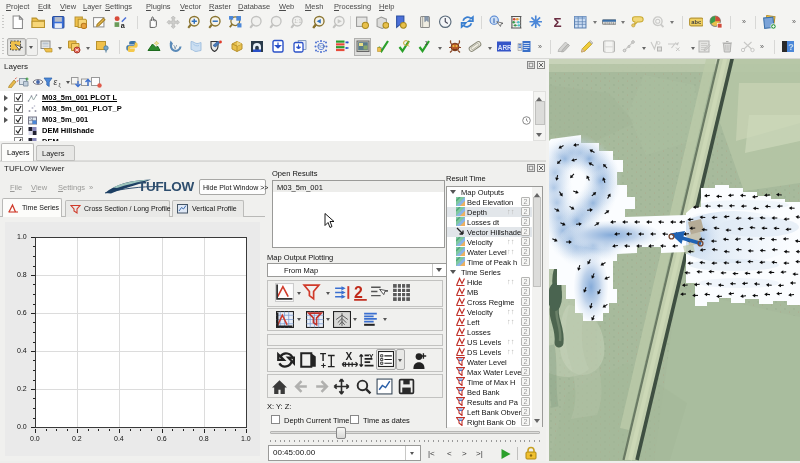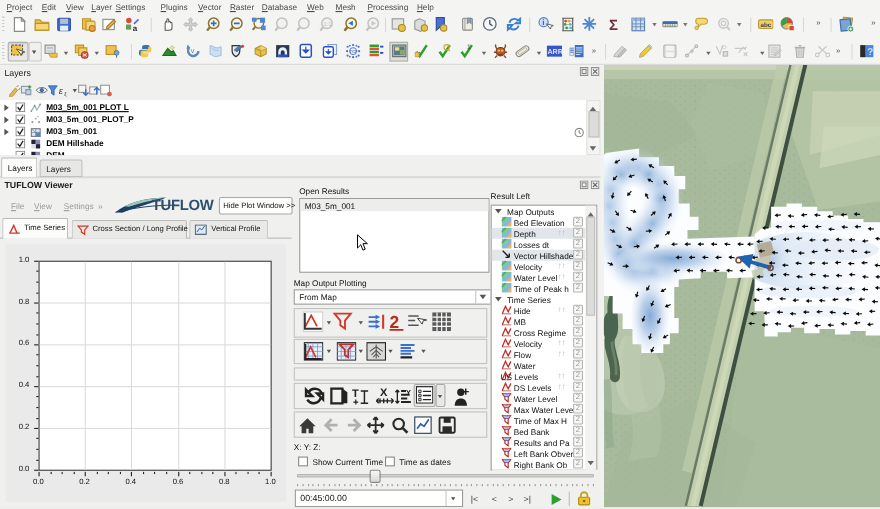--- a/index.html
+++ b/index.html
@@ -499,21 +499,21 @@
 <div class="abs" style="left:536px;top:94px;width:0;height:0;border:3px solid transparent;border-bottom:4px solid #666;"></div>
 <div class="abs" style="left:536px;top:133px;width:0;height:0;border:3px solid transparent;border-top:4px solid #666;"></div>
 <div class="abs" style="left:534.5px;top:101px;width:10px;height:24px;background:#dcdcda;border:1px solid #c0c0be;"></div>
 <div class="abs" style="left:0;top:141px;width:549px;height:20px;background:#f0f0ee;"></div>
 <div class="abs" style="left:0;top:160px;width:549px;height:1px;background:#dcdcda;"></div>
 <div class="abs" style="left:1px;top:143px;width:33px;height:18px;background:#fcfcfa;border:1px solid #b9b9b7;border-bottom:none;border-radius:2px 2px 0 0;"></div>
 <span class="abs" style="left:7px;top:148px;font-size:7.5px;color:#111;">Layers</span>
 <div class="abs" style="left:36px;top:145px;width:39px;height:16px;background:#e7e7e5;border:1px solid #c0c0be;border-radius:2px 2px 0 0;"></div>
 <span class="abs" style="left:42px;top:149px;font-size:7.5px;color:#222;">Layers</span>
 <div class="abs" style="left:0;top:161px;width:549px;height:1px;background:#d8d8d6;"></div>
-<span class="abs" style="left:4px;top:164px;font-size:8px;color:#1a1a1a;font-weight:bold;">TUFLOW Viewer</span>
+<span class="abs" style="left:4px;top:164px;font-size:8px;color:#1a1a1a;">TUFLOW Viewer</span>
 <svg class="abs" style="left:527px;top:164px" width="8" height="8" viewBox="0 0 8 8">
     <rect x="0.5" y="0.5" width="7" height="7" fill="none" stroke="#888"></rect>
     <rect x="2.2" y="2.2" width="3.6" height="3.6" fill="none" stroke="#888"></rect>
   </svg>
 <svg class="abs" style="left:537px;top:164px" width="8" height="8" viewBox="0 0 8 8">
     <rect x="0.5" y="0.5" width="7" height="7" fill="none" stroke="#888"></rect>
     <path d="M2 2l4 4M6 2l-4 4" stroke="#666"></path>
   </svg>
 <span class="abs" style="left:10px;top:183px;font-size:7.5px;color:#9a9a98;"><u>F</u>ile</span>
 <span class="abs" style="left:31px;top:183px;font-size:7.5px;color:#9a9a98;"><u>V</u>iew</span>
@@ -611,21 +611,21 @@
 <span class="abs" style="left:241px;top:435px;font-size:7px;color:#111;">1.0</span>
 <span class="abs" style="left:272px;top:169px;font-size:7.5px;color:#111;">Open Results</span>
 <div class="abs" style="left:272px;top:180px;width:173px;height:68px;background:#fff;border:1px solid #9a9a98;"></div>
 <div class="abs" style="left:273px;top:181px;width:171px;height:11px;background:#ededeb;"></div>
 <span class="abs" style="left:277px;top:183px;font-size:7.5px;color:#111;">M03_5m_001</span>
 <svg class="abs" style="left:324px;top:212px;" width="11" height="16" viewBox="0 0 11 15">
     <path d="M1 1v12l3-3 2 5 2-1-2-5h4z" fill="#fff" stroke="#000" stroke-width="0.9"></path>
   </svg>
 <span class="abs" style="left:267px;top:253px;font-size:7.5px;color:#111;">Map Output Plotting</span>
 <div class="abs" style="left:267px;top:263px;width:180px;height:14px;background:#fff;border:1px solid #9a9a98;"></div>
-<span class="abs" style="left:272px;top:266px;font-size:7.5px;color:#111;">From Map</span>
+<span class="abs" style="left:284px;top:266px;font-size:7.5px;color:#111;">From Map</span>
 <div class="abs" style="left:432px;top:264px;width:1px;height:12px;background:#c8c8c6;"></div>
 <div class="abs" style="left:436px;top:268px;width:0;height:0;border:3.5px solid transparent;border-top:4.5px solid #555;"></div>
 <div class="abs" style="left:267px;top:280px;width:176px;height:27px;border:1px solid #c2c2c0;background:#f0f0ee;"></div>
 <svg class="abs" style="left:275px;top:283px;" width="19" height="19" viewBox="0 0 18 18">
     <rect x="0.5" y="0.5" width="17" height="17" fill="#fdfdfd" stroke="#ccc"></rect>
     <path d="M2.5 13L7.5 3.5 12.5 13" fill="none" stroke="#d03a2a" stroke-width="1.5"></path>
     <path d="M2 1.5v13.5h14.5" fill="none" stroke="#333" stroke-width="1.7"></path>
   </svg>
 <svg class="abs" style="left:302px;top:283px;" width="19" height="19" viewBox="0 0 18 18">
     <path d="M2 2h14L11 8v7l-4-3V8z" fill="none" stroke="#d03a2a" stroke-width="1.6"></path>
@@ -731,21 +731,21 @@
     <rect x="1" y="1" width="14" height="14" fill="#fff" stroke="#345"></rect>
     <path d="M3 11l3-4 3 2 4-6" fill="none" stroke="#2a5fa8" stroke-width="1.4"></path>
   </svg>
 <svg class="abs" style="left:398px;top:378px;" width="17" height="17" viewBox="0 0 16 16">
     <rect x="1.5" y="1.5" width="13" height="13" rx="1" fill="none" stroke="#2a2a2a" stroke-width="1.6"></rect>
     <rect x="5" y="1.5" width="6" height="4.5" fill="#2a2a2a"></rect>
     <rect x="4" y="9" width="8" height="5.5" fill="#2a2a2a"></rect>
   </svg>
 <span class="abs" style="left:267px;top:402px;font-size:7.5px;color:#111;">X: Y: Z:</span>
 <div class="abs" style="left:271px;top:415px;width:9px;height:9px;background:#fff;border:1px solid #888;"></div>
-<span class="abs" style="left:284px;top:416px;font-size:7.5px;color:#111;">Show Current Time</span>
+<span class="abs" style="left:284px;top:416px;font-size:7.5px;color:#111;">Depth Current Time</span>
 <div class="abs" style="left:350px;top:415px;width:9px;height:9px;background:#fff;border:1px solid #888;"></div>
 <span class="abs" style="left:363px;top:416px;font-size:7.5px;color:#111;">Time as dates</span>
 <div class="abs" style="left:270px;top:431px;width:270px;height:3px;background:#dcdcda;border:1px solid #b5b5b3;border-radius:1px;"></div>
 <div class="abs" style="left:336px;top:427px;width:10px;height:12px;background:linear-gradient(#f8f8f6,#d8d8d6);border:1px solid #888;border-radius:2px;"></div>
 <div class="abs" style="left:270.0px;top:440px;width:1px;height:2px;background:#999;"></div>
 <div class="abs" style="left:274.8px;top:440px;width:1px;height:2px;background:#999;"></div>
 <div class="abs" style="left:279.6px;top:440px;width:1px;height:2px;background:#999;"></div>
 <div class="abs" style="left:284.4px;top:440px;width:1px;height:2px;background:#999;"></div>
 <div class="abs" style="left:289.2px;top:440px;width:1px;height:2px;background:#999;"></div>
 <div class="abs" style="left:294.0px;top:440px;width:1px;height:2px;background:#999;"></div>
@@ -810,21 +810,21 @@
 <span class="abs" style="left:476px;top:449px;font-size:8px;color:#333;">&gt;|</span>
 <svg class="abs" style="left:500px;top:448px;" width="12" height="12" viewBox="0 0 11 12">
     <path d="M1 1l9 5-9 5z" fill="#2ca02c"></path>
   </svg>
 <div class="abs" style="left:517px;top:447px;width:1px;height:13px;background:#c0c0be;"></div>
 <svg class="abs" style="left:524px;top:446px;" width="14" height="14" viewBox="0 0 14 14">
     <rect x="2" y="6" width="10" height="7" rx="1" fill="#f0c030" stroke="#b08a10"></rect>
     <path d="M4 6V4.5a3 3 0 016 0V6" fill="none" stroke="#c8a020" stroke-width="1.6"></path>
     <circle cx="7" cy="9.5" r="1.2" fill="#8a6a10"></circle>
   </svg>
-<span class="abs" style="left:446px;top:174px;font-size:7.5px;color:#111;">Result Left</span>
+<span class="abs" style="left:446px;top:174px;font-size:7.5px;color:#111;">Result Time</span>
 <div class="abs" style="left:446px;top:186px;width:97px;height:242px;background:#fff;border:1px solid #9a9a98;"></div>
 <div class="abs" style="left:532px;top:187px;width:10px;height:240px;background:#f2f2f0;"></div>
 <div class="abs" style="left:534px;top:190px;width:0;height:0;border:3px solid transparent;border-bottom:4px solid #666;"></div>
 <div class="abs" style="left:534px;top:419px;width:0;height:0;border:3px solid transparent;border-top:4px solid #666;"></div>
 <div class="abs" style="left:533px;top:197px;width:8px;height:90px;background:#dcdcda;border:1px solid #c0c0be;"></div>
 <div class="abs" style="left:450px;top:190px;width:0;height:0;border:3px solid transparent;border-top:4px solid #555;"></div>
 <span class="abs" style="left:461px;top:188px;font-size:7.5px;color:#111;white-space:nowrap;">Map Outputs</span>
 <svg class="abs" style="left:456px;top:197px" width="9" height="9" viewBox="0 0 9 9">
     <rect x="0" y="0" width="9" height="9" fill="#7ec8a0"></rect>
     <path d="M0 9L9 0v4L4 9z" fill="#8ab4e8"></path>
@@ -919,36 +919,36 @@
     <path d="M0.5 8.5h8" stroke="#c03028" stroke-width="1"></path>
   </svg>
 <span class="abs" style="left:467px;top:308px;font-size:7.5px;color:#111;white-space:nowrap;">Velocity</span>
 <span class="abs" style="left:507px;top:307px;font-size:7.5px;color:#b5b5b3;">↑↑</span>
 <div class="abs" style="left:521px;top:307px;width:9px;height:9px;background:#f7f7f5;border:1px solid #b5b5b3;border-radius:1px;"></div>
 <span class="abs" style="left:523.5px;top:308px;font-size:7px;color:#999;">2</span>
 <svg class="abs" style="left:456px;top:317px" width="9" height="9" viewBox="0 0 9 9">
     <path d="M0.5 8.5L3.5 1.5l2.5 5 2.5-5" fill="none" stroke="#c03028" stroke-width="1.2"></path>
     <path d="M0.5 8.5h8" stroke="#c03028" stroke-width="1"></path>
   </svg>
-<span class="abs" style="left:467px;top:318px;font-size:7.5px;color:#111;white-space:nowrap;">Flow</span>
+<span class="abs" style="left:467px;top:318px;font-size:7.5px;color:#111;white-space:nowrap;">Left</span>
 <span class="abs" style="left:507px;top:317px;font-size:7.5px;color:#b5b5b3;">↑↑</span>
 <div class="abs" style="left:521px;top:317px;width:9px;height:9px;background:#f7f7f5;border:1px solid #b5b5b3;border-radius:1px;"></div>
 <span class="abs" style="left:523.5px;top:318px;font-size:7px;color:#999;">2</span>
 <svg class="abs" style="left:456px;top:327px" width="9" height="9" viewBox="0 0 9 9">
     <path d="M0.5 8.5L3.5 1.5l2.5 5 2.5-5" fill="none" stroke="#c03028" stroke-width="1.2"></path>
     <path d="M0.5 8.5h8" stroke="#c03028" stroke-width="1"></path>
   </svg>
-<span class="abs" style="left:467px;top:328px;font-size:7.5px;color:#111;white-space:nowrap;">Water</span>
+<span class="abs" style="left:467px;top:328px;font-size:7.5px;color:#111;white-space:nowrap;">Losses</span>
 <div class="abs" style="left:521px;top:327px;width:9px;height:9px;background:#f7f7f5;border:1px solid #b5b5b3;border-radius:1px;"></div>
 <span class="abs" style="left:523.5px;top:328px;font-size:7px;color:#999;">2</span>
 <svg class="abs" style="left:456px;top:337px" width="9" height="9" viewBox="0 0 9 9">
     <path d="M0.5 8.5L3.5 1.5l2.5 5 2.5-5" fill="none" stroke="#c03028" stroke-width="1.2"></path>
     <path d="M0.5 8.5h8" stroke="#c03028" stroke-width="1"></path>
   </svg>
-<span class="abs" style="left:455px;top:338px;font-size:7.5px;color:#111;white-space:nowrap;text-align:right;">US Levels</span>
+<span class="abs" style="left:467px;top:338px;font-size:7.5px;color:#111;white-space:nowrap;text-align:right;">US Levels</span>
 <span class="abs" style="left:507px;top:337px;font-size:7.5px;color:#b5b5b3;">↑↑</span>
 <div class="abs" style="left:521px;top:337px;width:9px;height:9px;background:#f7f7f5;border:1px solid #b5b5b3;border-radius:1px;"></div>
 <span class="abs" style="left:523.5px;top:338px;font-size:7px;color:#999;">2</span>
 <svg class="abs" style="left:456px;top:347px" width="9" height="9" viewBox="0 0 9 9">
     <path d="M0.5 8.5L3.5 1.5l2.5 5 2.5-5" fill="none" stroke="#c03028" stroke-width="1.2"></path>
     <path d="M0.5 8.5h8" stroke="#c03028" stroke-width="1"></path>
   </svg>
 <span class="abs" style="left:467px;top:348px;font-size:7.5px;color:#111;white-space:nowrap;">DS Levels</span>
 <span class="abs" style="left:507px;top:347px;font-size:7.5px;color:#b5b5b3;">↑↑</span>
 <div class="abs" style="left:521px;top:347px;width:9px;height:9px;background:#f7f7f5;border:1px solid #b5b5b3;border-radius:1px;"></div>

